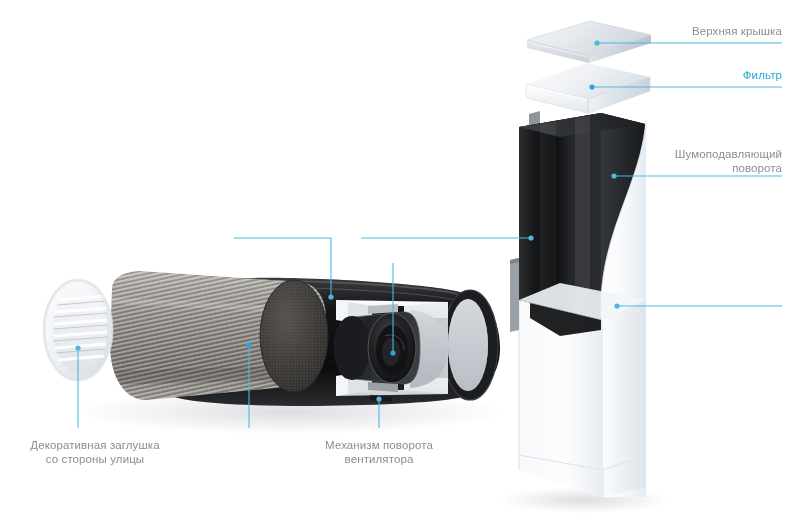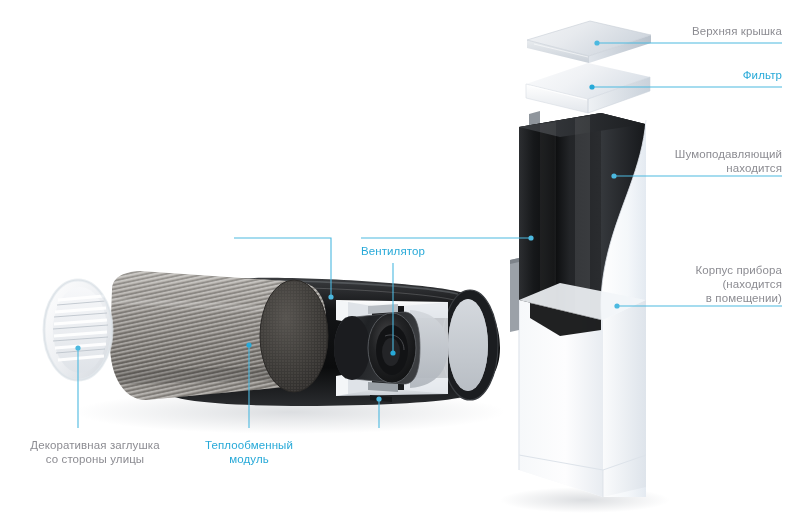--- a/index.html
+++ b/index.html
@@ -361,30 +361,26 @@
         <path d="M379,399 L379,428" fill="none" stroke="#4cb9e0" stroke-width="1.1"></path>
         <circle cx="379" cy="399" r="2.6" fill="#4cb9e0"></circle>
       </g>
     </svg>
 
   <div class="lbl right" style="left:520px; top:24px; width:262px;">Верхняя крышка</div>
 
   <div class="lbl right accent" style="left:520px; top:68px; width:262px;">Фильтр</div>
 
   <div class="lbl right" style="left:600px; top:147px; width:182px;">Шумоподавляющий
-находится</div>
-
-  <div class="lbl right" style="left:600px; top:263px; width:182px;">Корпус прибора
-(находится
-в помещении)</div>
-
-
-
-  <div class="lbl accent" style="left:361px; top:244px; width:140px;">Вентилятор</div>
+поворота</div>
+
+
+
+
 
   <div class="lbl center" style="left:10px; top:438px; width:170px;">Декоративная заглушка
 со стороны улицы</div>
 
-  <div class="lbl center accent" style="left:184px; top:438px; width:130px;">Теплообменный
-модуль</div>
-
+
+  <div class="lbl center" style="left:306px; top:438px; width:146px;">Механизм поворота
+вентилятора</div>
 
 </div>
 
 </body></html>

